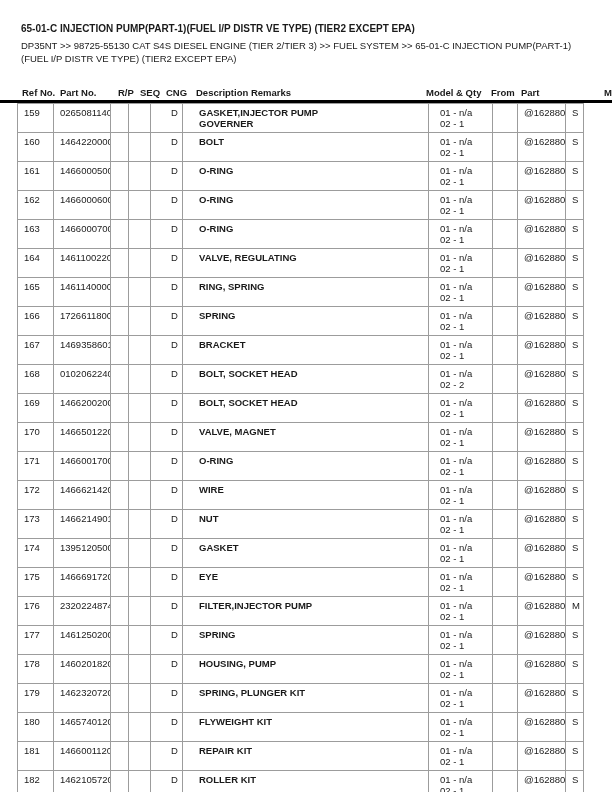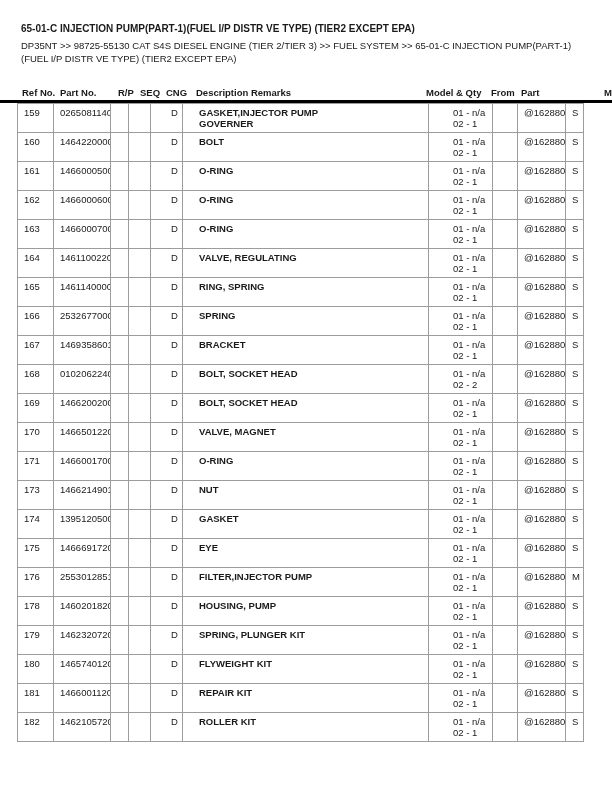--- a/index.html
+++ b/index.html
@@ -51,21 +51,21 @@
     border:1px solid #9c9c9c;
     vertical-align:top;
     padding:3px 2px 0 6px;
     line-height:11px;
     height:25px;
     white-space:pre-line;
     overflow:hidden;
   }
   table.parts-table td.c-cng  { padding-left:20px; }
   table.parts-table td.c-desc { padding-left:16px;font-weight:bold; }
-  table.parts-table td.c-qty  { padding-left:24px; }
+  table.parts-table td.c-qty  { padding-left:11px; }
 </style>
 </head>
 <body>
 
 <div class="page">
 
   <div class="doc-title">65-01-C INJECTION PUMP(PART-1)(FUEL I/P DISTR VE TYPE) (TIER2 EXCEPT EPA)</div>
 
   <div class="breadcrumb">DP35NT &gt;&gt; 98725-55130 CAT S4S DIESEL ENGINE (TIER 2/TIER 3) &gt;&gt; FUEL SYSTEM &gt;&gt; 65-01-C INJECTION PUMP(PART-1)(FUEL I/P DISTR VE TYPE) (TIER2 EXCEPT EPA)</div>
 
@@ -185,21 +185,21 @@
           <td class="c-cng">D</td>
           <td class="c-desc">RING, SPRING</td>
           <td class="c-qty">01 - n/a
 02 - 1</td>
           <td class="c-from"></td>
           <td class="c-upto">@162880</td>
           <td class="c-mr">S</td>
         </tr>
         <tr>
           <td class="c-ref">166</td>
-          <td class="c-part">2532677000</td>
+          <td class="c-part">1726611800</td>
           <td class="c-rp"></td>
           <td class="c-seq"></td>
           <td class="c-cng">D</td>
           <td class="c-desc">SPRING</td>
           <td class="c-qty">01 - n/a
 02 - 1</td>
           <td class="c-from"></td>
           <td class="c-upto">@162880</td>
           <td class="c-mr">S</td>
         </tr>
@@ -262,20 +262,33 @@
           <td class="c-seq"></td>
           <td class="c-cng">D</td>
           <td class="c-desc">O-RING</td>
           <td class="c-qty">01 - n/a
 02 - 1</td>
           <td class="c-from"></td>
           <td class="c-upto">@162880</td>
           <td class="c-mr">S</td>
         </tr>
         <tr>
+          <td class="c-ref">172</td>
+          <td class="c-part">1466621420</td>
+          <td class="c-rp"></td>
+          <td class="c-seq"></td>
+          <td class="c-cng">D</td>
+          <td class="c-desc">WIRE</td>
+          <td class="c-qty">01 - n/a
+02 - 1</td>
+          <td class="c-from"></td>
+          <td class="c-upto">@162880</td>
+          <td class="c-mr">S</td>
+        </tr>
+        <tr>
           <td class="c-ref">173</td>
           <td class="c-part">1466214901</td>
           <td class="c-rp"></td>
           <td class="c-seq"></td>
           <td class="c-cng">D</td>
           <td class="c-desc">NUT</td>
           <td class="c-qty">01 - n/a
 02 - 1</td>
           <td class="c-from"></td>
           <td class="c-upto">@162880</td>
@@ -302,30 +315,43 @@
           <td class="c-cng">D</td>
           <td class="c-desc">EYE</td>
           <td class="c-qty">01 - n/a
 02 - 1</td>
           <td class="c-from"></td>
           <td class="c-upto">@162880</td>
           <td class="c-mr">S</td>
         </tr>
         <tr>
           <td class="c-ref">176</td>
-          <td class="c-part">2553012851</td>
+          <td class="c-part">2320224874</td>
           <td class="c-rp"></td>
           <td class="c-seq"></td>
           <td class="c-cng">D</td>
           <td class="c-desc">FILTER,INJECTOR PUMP</td>
           <td class="c-qty">01 - n/a
 02 - 1</td>
           <td class="c-from"></td>
           <td class="c-upto">@162880</td>
           <td class="c-mr">M</td>
+        </tr>
+        <tr>
+          <td class="c-ref">177</td>
+          <td class="c-part">1461250200</td>
+          <td class="c-rp"></td>
+          <td class="c-seq"></td>
+          <td class="c-cng">D</td>
+          <td class="c-desc">SPRING</td>
+          <td class="c-qty">01 - n/a
+02 - 1</td>
+          <td class="c-from"></td>
+          <td class="c-upto">@162880</td>
+          <td class="c-mr">S</td>
         </tr>
         <tr>
           <td class="c-ref">178</td>
           <td class="c-part">1460201820</td>
           <td class="c-rp"></td>
           <td class="c-seq"></td>
           <td class="c-cng">D</td>
           <td class="c-desc">HOUSING, PUMP</td>
           <td class="c-qty">01 - n/a
 02 - 1</td>

